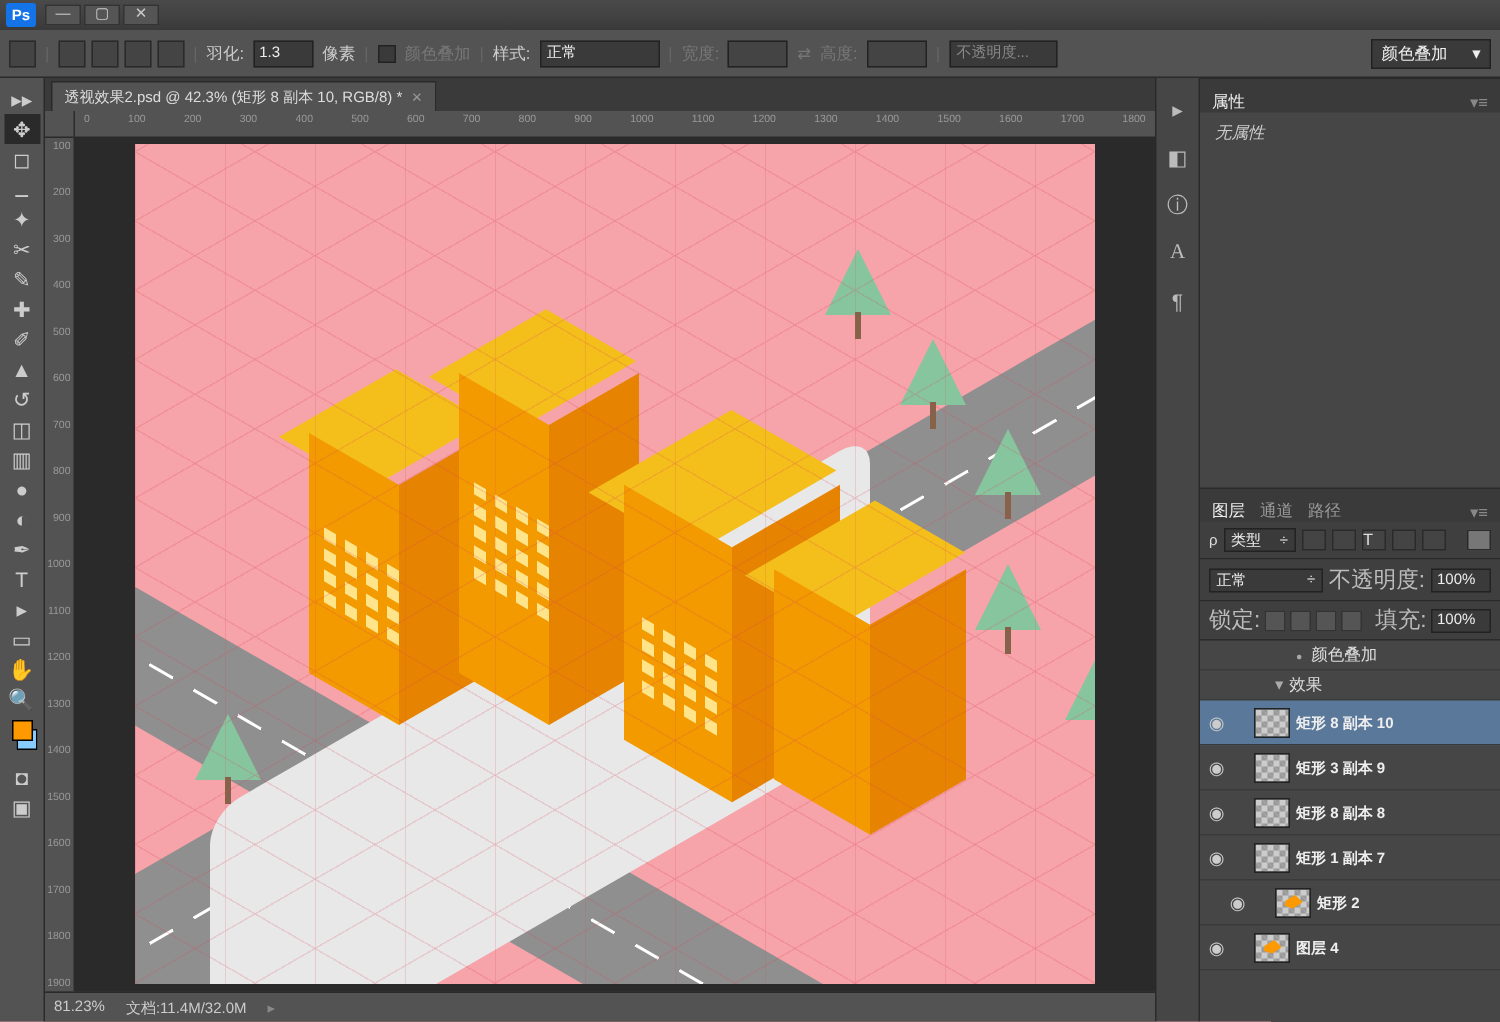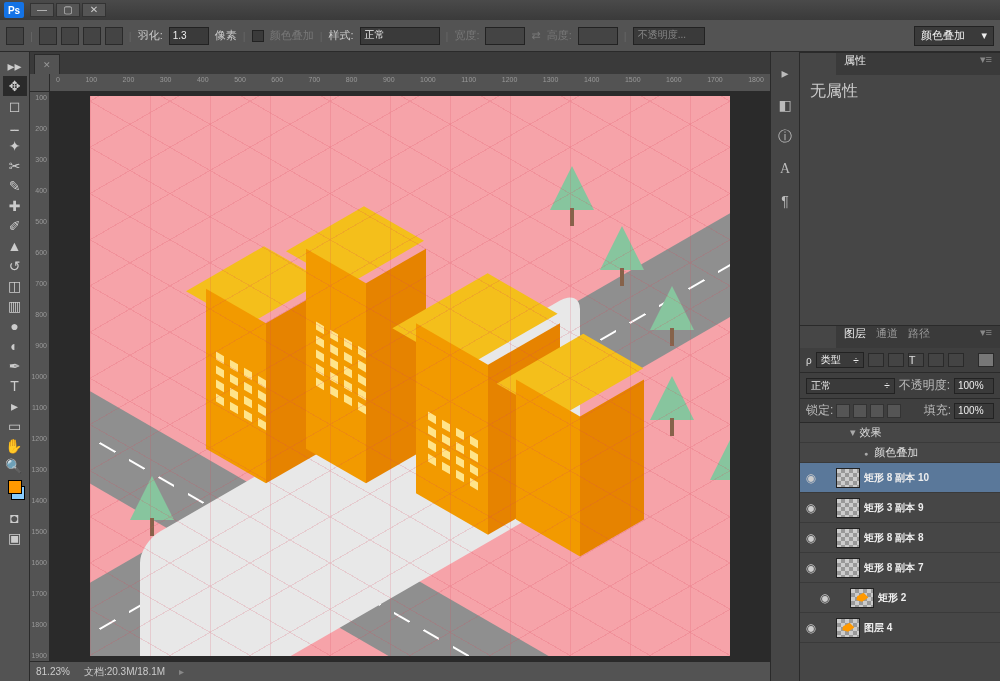--- a/index.html
+++ b/index.html
@@ -105,26 +105,26 @@
 .status { height: 20px; background: #535353; border-top: 1px solid #2a2a2a; display: flex; align-items: center; padding: 0 6px; gap: 14px; font-size: 10px; color: #ccc; }
 .status .tri { color: #888; }
 
 
 .mini-panels { width: 30px; background: #464646; border-left: 1px solid #2a2a2a; border-right: 1px solid #2a2a2a; display: flex; flex-direction: column; align-items: center; gap: 10px; padding-top: 10px; }
 .mini-panels .mp { width: 22px; height: 22px; display: flex; align-items: center; justify-content: center; color: #bbb; font-size: 14px; }
 
 
 .right { width: 200px; background: #464646; display: flex; flex-direction: column; }
 .panel { border-top: 1px solid #2a2a2a; }
-.panel-tabs { height: 22px; background: #3a3a3a; display: flex; align-items: flex-start; gap: 10px; padding: 0 8px; font-size: 11px; color: #999; margin-left: 36px; }
+.panel-tabs { height: 22px; background: #3a3a3a; display: flex; align-items: flex-end; gap: 10px; padding: 0 8px; font-size: 11px; color: #999; }
 .panel-tabs .ptab.active { color: #eee; }
-.prop-body { padding: 6px 10px; font-size: 16px; color: #ccc; height: 250px; }
+.prop-body { padding: 6px 10px; font-size: 11px; color: #ccc; height: 250px; font-style: italic; }
 .layers-body { font-size: 11px; color: #ddd; }
 .layer-opts { display: flex; align-items: center; gap: 4px; padding: 4px 6px; background: #3f3f3f; border-bottom: 1px solid #2a2a2a; }
-.lbl-sm { font-size: 12px; color: #bbb; }
+.lbl-sm { font-size: 15px; color: #bbb; }
 .blend-sel { flex: 1; height: 16px; background: #3a3a3a; border: 1px solid #222; font-size: 10px; color: #eee; padding: 0 4px; display: flex; align-items: center; justify-content: space-between; }
 .num-inp { width: 40px; height: 16px; background: #3a3a3a; border: 1px solid #222; font-size: 10px; color: #eee; padding: 0 3px; }
 .lock-row { display: flex; align-items: center; gap: 3px; padding: 3px 6px; border-bottom: 1px solid #2a2a2a; background: #3f3f3f; font-size: 10px; }
 .lock-ic { width: 14px; height: 14px; background: #555; border: 1px solid #333; }
 
 .layer-list { max-height: 226px; overflow: hidden; }
 .layer-row { display: flex; align-items: center; height: 30px; padding: 0 4px; gap: 4px; border-bottom: 1px solid #3a3a3a; }
 .layer-row.sel { background: #5a789a; }
 .eye { width: 14px; text-align: center; color: #ccc; font-size: 12px; }
 .chain { width: 10px; }
@@ -214,20 +214,21 @@
     <div class="tool">🔍</div>
     <div class="swatch-fg"></div>
     <div class="swatch-bg"></div>
     <div class="tool" style="margin-top:8px">◘</div>
     <div class="tool">▣</div>
   </div>
 
   <div class="doc-area">
     <div class="tabbar">
       <div class="doc-tab">
+        <span>透视效果2.psd @ 42.3% (矩形 8 副本 10, RGB/8) *</span>
         <span class="tab-x">✕</span>
       </div>
     </div>
     <div class="workspace">
       <div class="vruler-col">
         <div class="corner"></div>
         <div class="vruler">
           <span>100</span>
             <span>200</span>
             <span>300</span>
@@ -364,21 +365,21 @@
             <div class="tree" style="left:560px;top:280px"></div>
             <div class="tree" style="left:620px;top:340px"></div>
             <div class="tree" style="left:40px;top:380px"></div>
             <div class="grid"></div>
           </div>
         </div>
       </div>
     </div>
     <div class="status">
       <span>81.23%</span>
-      <span><span>文档:</span><span>20.3M/18.1M</span></span>
+      <span><span>文档:</span><span>11.4M/32.0M</span></span>
       <span class="tri">▸</span>
     </div>
   </div>
 
   <div class="mini-panels">
     <div class="mp">▸</div>
     <div class="mp">◧</div>
     <div class="mp">ⓘ</div>
     <div class="mp" style="font-family:serif">A</div>
     <div class="mp">¶</div>
@@ -427,26 +428,26 @@
           <span class="lbl-sm">锁定:</span>
           <div class="lock-ic"></div>
           <div class="lock-ic"></div>
           <div class="lock-ic"></div>
           <div class="lock-ic"></div>
           <div style="flex:1"></div>
           <span class="lbl-sm">填充:</span>
           <input class="num-inp" value="100%" style="">
         </div>
         <div class="layer-list">
+          <div class="fx-row sub">
+              <span class="dot">颜色叠加</span>
+            </div>
           <div class="fx-row">
               <span class="fx-toggle">效果</span>
             </div>
-          <div class="fx-row sub">
-              <span class="dot">颜色叠加</span>
-            </div>
           <div class="layer-row sel">
             <span class="eye">◉</span>
               <span class="chain"></span>
             <div class="thumb"></div>
             <span class="lname">矩形 8 副本 10</span>
           </div>
           <div class="layer-row">
             <span class="eye">◉</span>
               <span class="chain"></span>
             <div class="thumb"></div>
@@ -455,21 +456,21 @@
           <div class="layer-row">
             <span class="eye">◉</span>
               <span class="chain"></span>
             <div class="thumb"></div>
             <span class="lname">矩形 8 副本 8</span>
           </div>
           <div class="layer-row">
             <span class="eye">◉</span>
               <span class="chain"></span>
             <div class="thumb"></div>
-            <span class="lname">矩形 8 副本 7</span>
+            <span class="lname">矩形 1 副本 7</span>
           </div>
           <div class="layer-row" style="padding-left:18px">
             <span class="eye">◉</span>
               <span class="chain"></span>
             <div class="thumb shape"></div>
             <span class="lname">矩形 2</span>
           </div>
           <div class="layer-row">
             <span class="eye">◉</span>
               <span class="chain"></span>

